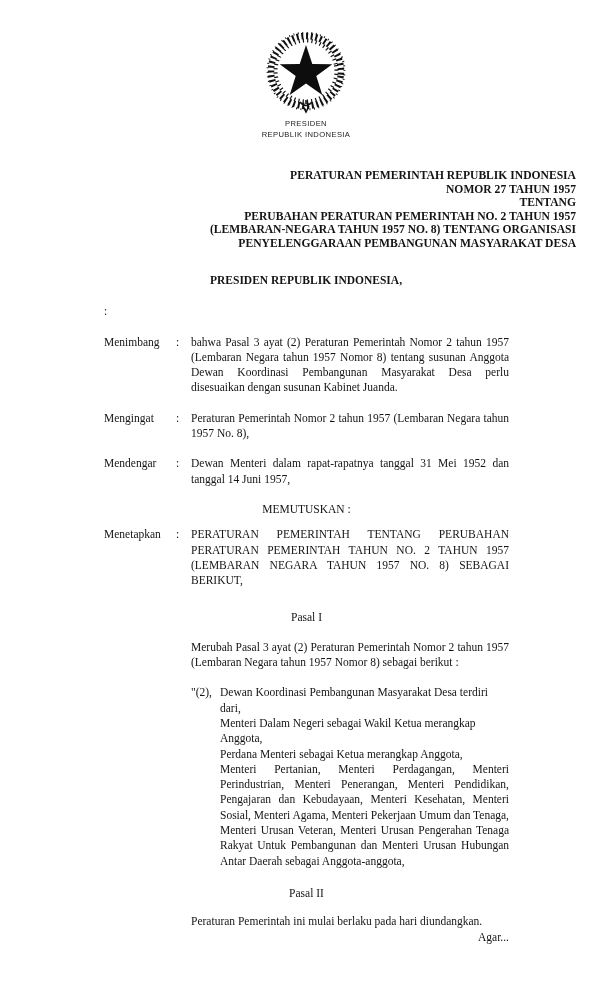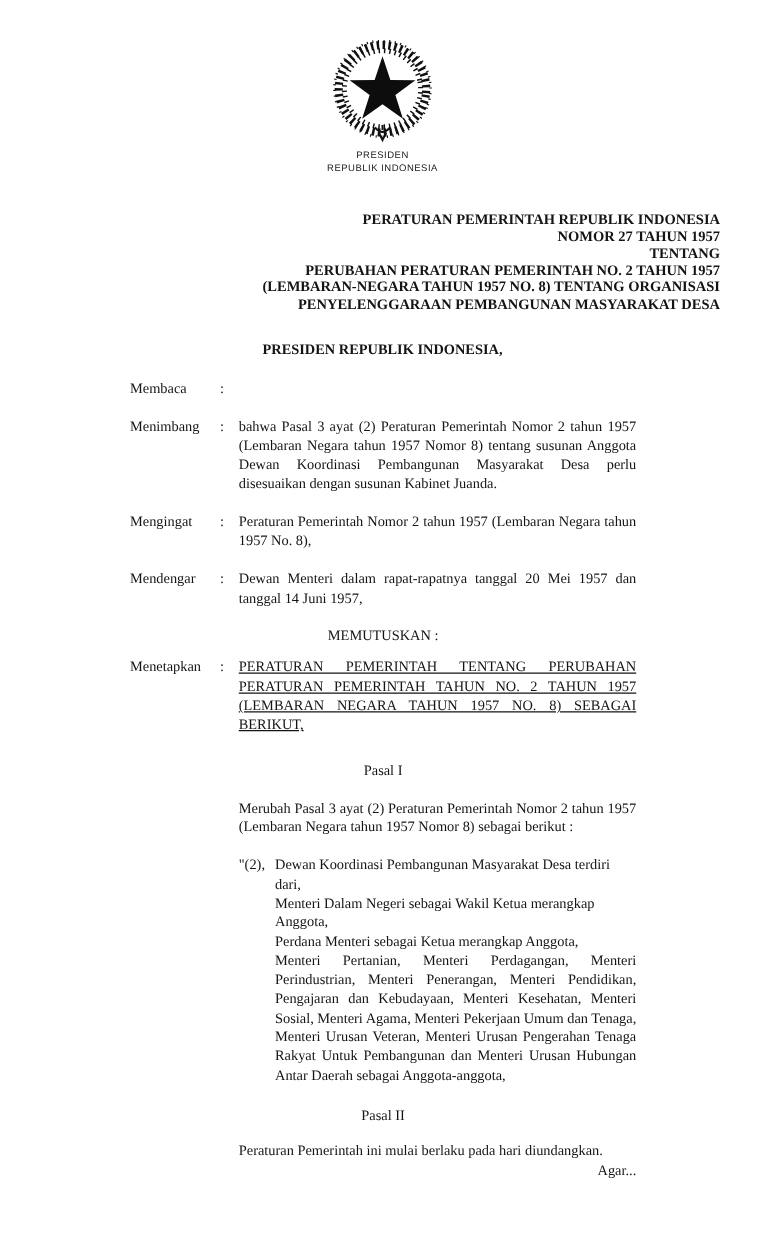--- a/index.html
+++ b/index.html
@@ -56,21 +56,21 @@
   }
   .row .label { text-align: left; }
   .row .colon { text-align: left; }
   .row .text { text-align: justify; }
   .first-row { margin-top: 16px; }
   .decision-heading {
     margin-top: 15px;
     text-align: center;
   }
   .enactment { margin-top: 10px; }
-  .enactment .text { text-transform: none; text-decoration: underline; }
+  .enactment .text { text-transform: none; }
   .article-heading {
     margin-top: 22px;
     text-align: center;
   }
   .indent-col { padding-left: 87px; } 
   .para {
     margin-top: 14px;
     text-align: justify;
   }
   .clause {
@@ -122,40 +122,39 @@
     <div>PERUBAHAN PERATURAN PEMERINTAH NO. 2 TAHUN 1957</div>
     <div>(LEMBARAN-NEGARA TAHUN 1957 NO. 8) TENTANG ORGANISASI</div>
     <div>PENYELENGGARAAN PEMBANGUNAN MASYARAKAT DESA</div>
   </div>
 
   <div class="preamble-heading">PRESIDEN REPUBLIK INDONESIA,</div>
 
   <div class="content">
 
     <div class="row first-row">
-      <div class="label">Membaca</div>
       <div class="colon">:</div>
     </div>
 
     <div class="row">
       <div class="label">Menimbang</div>
       <div class="colon">:</div>
       <div class="text">bahwa Pasal 3 ayat (2) Peraturan Pemerintah Nomor 2 tahun 1957 (Lembaran Negara tahun 1957 Nomor 8) tentang susunan Anggota Dewan Koordinasi Pembangunan Masyarakat Desa perlu disesuaikan dengan susunan Kabinet Juanda.</div>
     </div>
 
     <div class="row">
       <div class="label">Mengingat</div>
       <div class="colon">:</div>
       <div class="text">Peraturan Pemerintah  Nomor 2 tahun 1957 (Lembaran Negara tahun 1957 No. 8),</div>
     </div>
 
     <div class="row">
       <div class="label">Mendengar</div>
       <div class="colon">:</div>
-      <div class="text">Dewan Menteri dalam rapat-rapatnya tanggal 20 Mei 1957 dan tanggal 14 Juni 1957,</div>
+      <div class="text">Dewan Menteri dalam rapat-rapatnya tanggal 31 Mei 1952 dan tanggal 14 Juni 1957,</div>
     </div>
 
     <div class="decision-heading">MEMUTUSKAN :</div>
 
     <div class="row enactment">
       <div class="label">Menetapkan</div>
       <div class="colon">:</div>
       <div class="text">PERATURAN PEMERINTAH TENTANG PERUBAHAN PERATURAN PEMERINTAH TAHUN NO. 2 TAHUN 1957 (LEMBARAN NEGARA TAHUN 1957 NO. 8) SEBAGAI BERIKUT,</div>
     </div>
 

